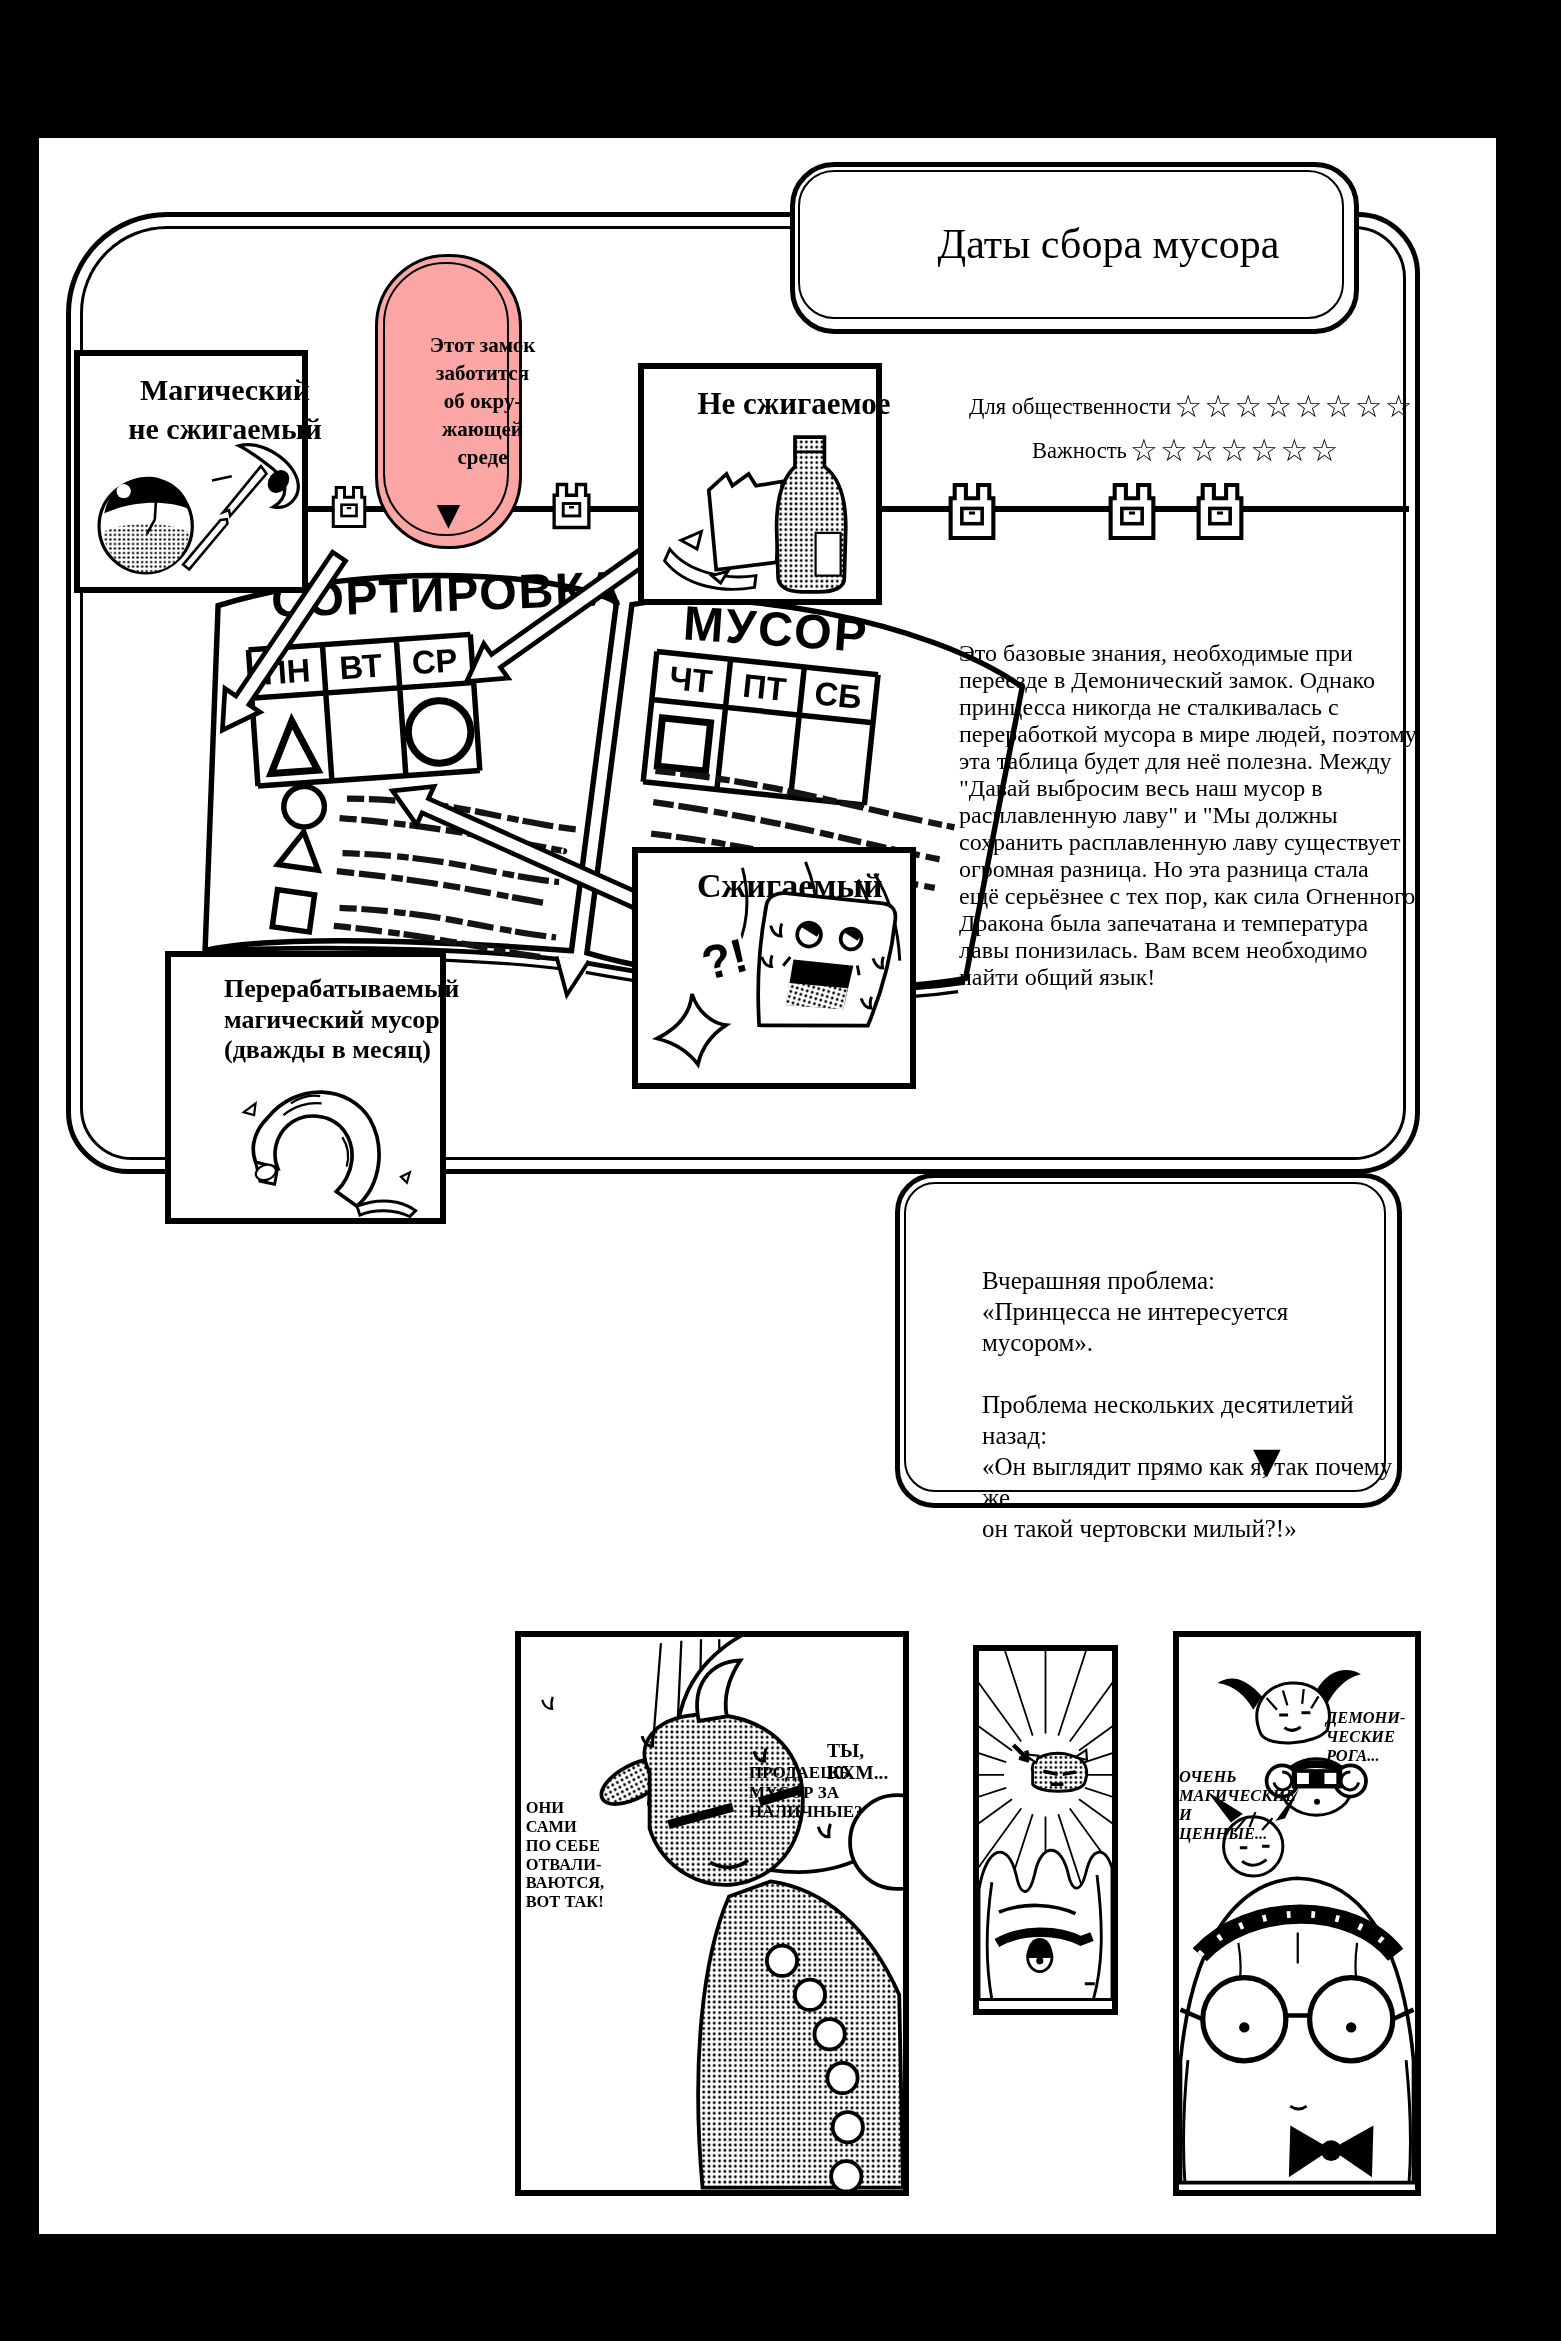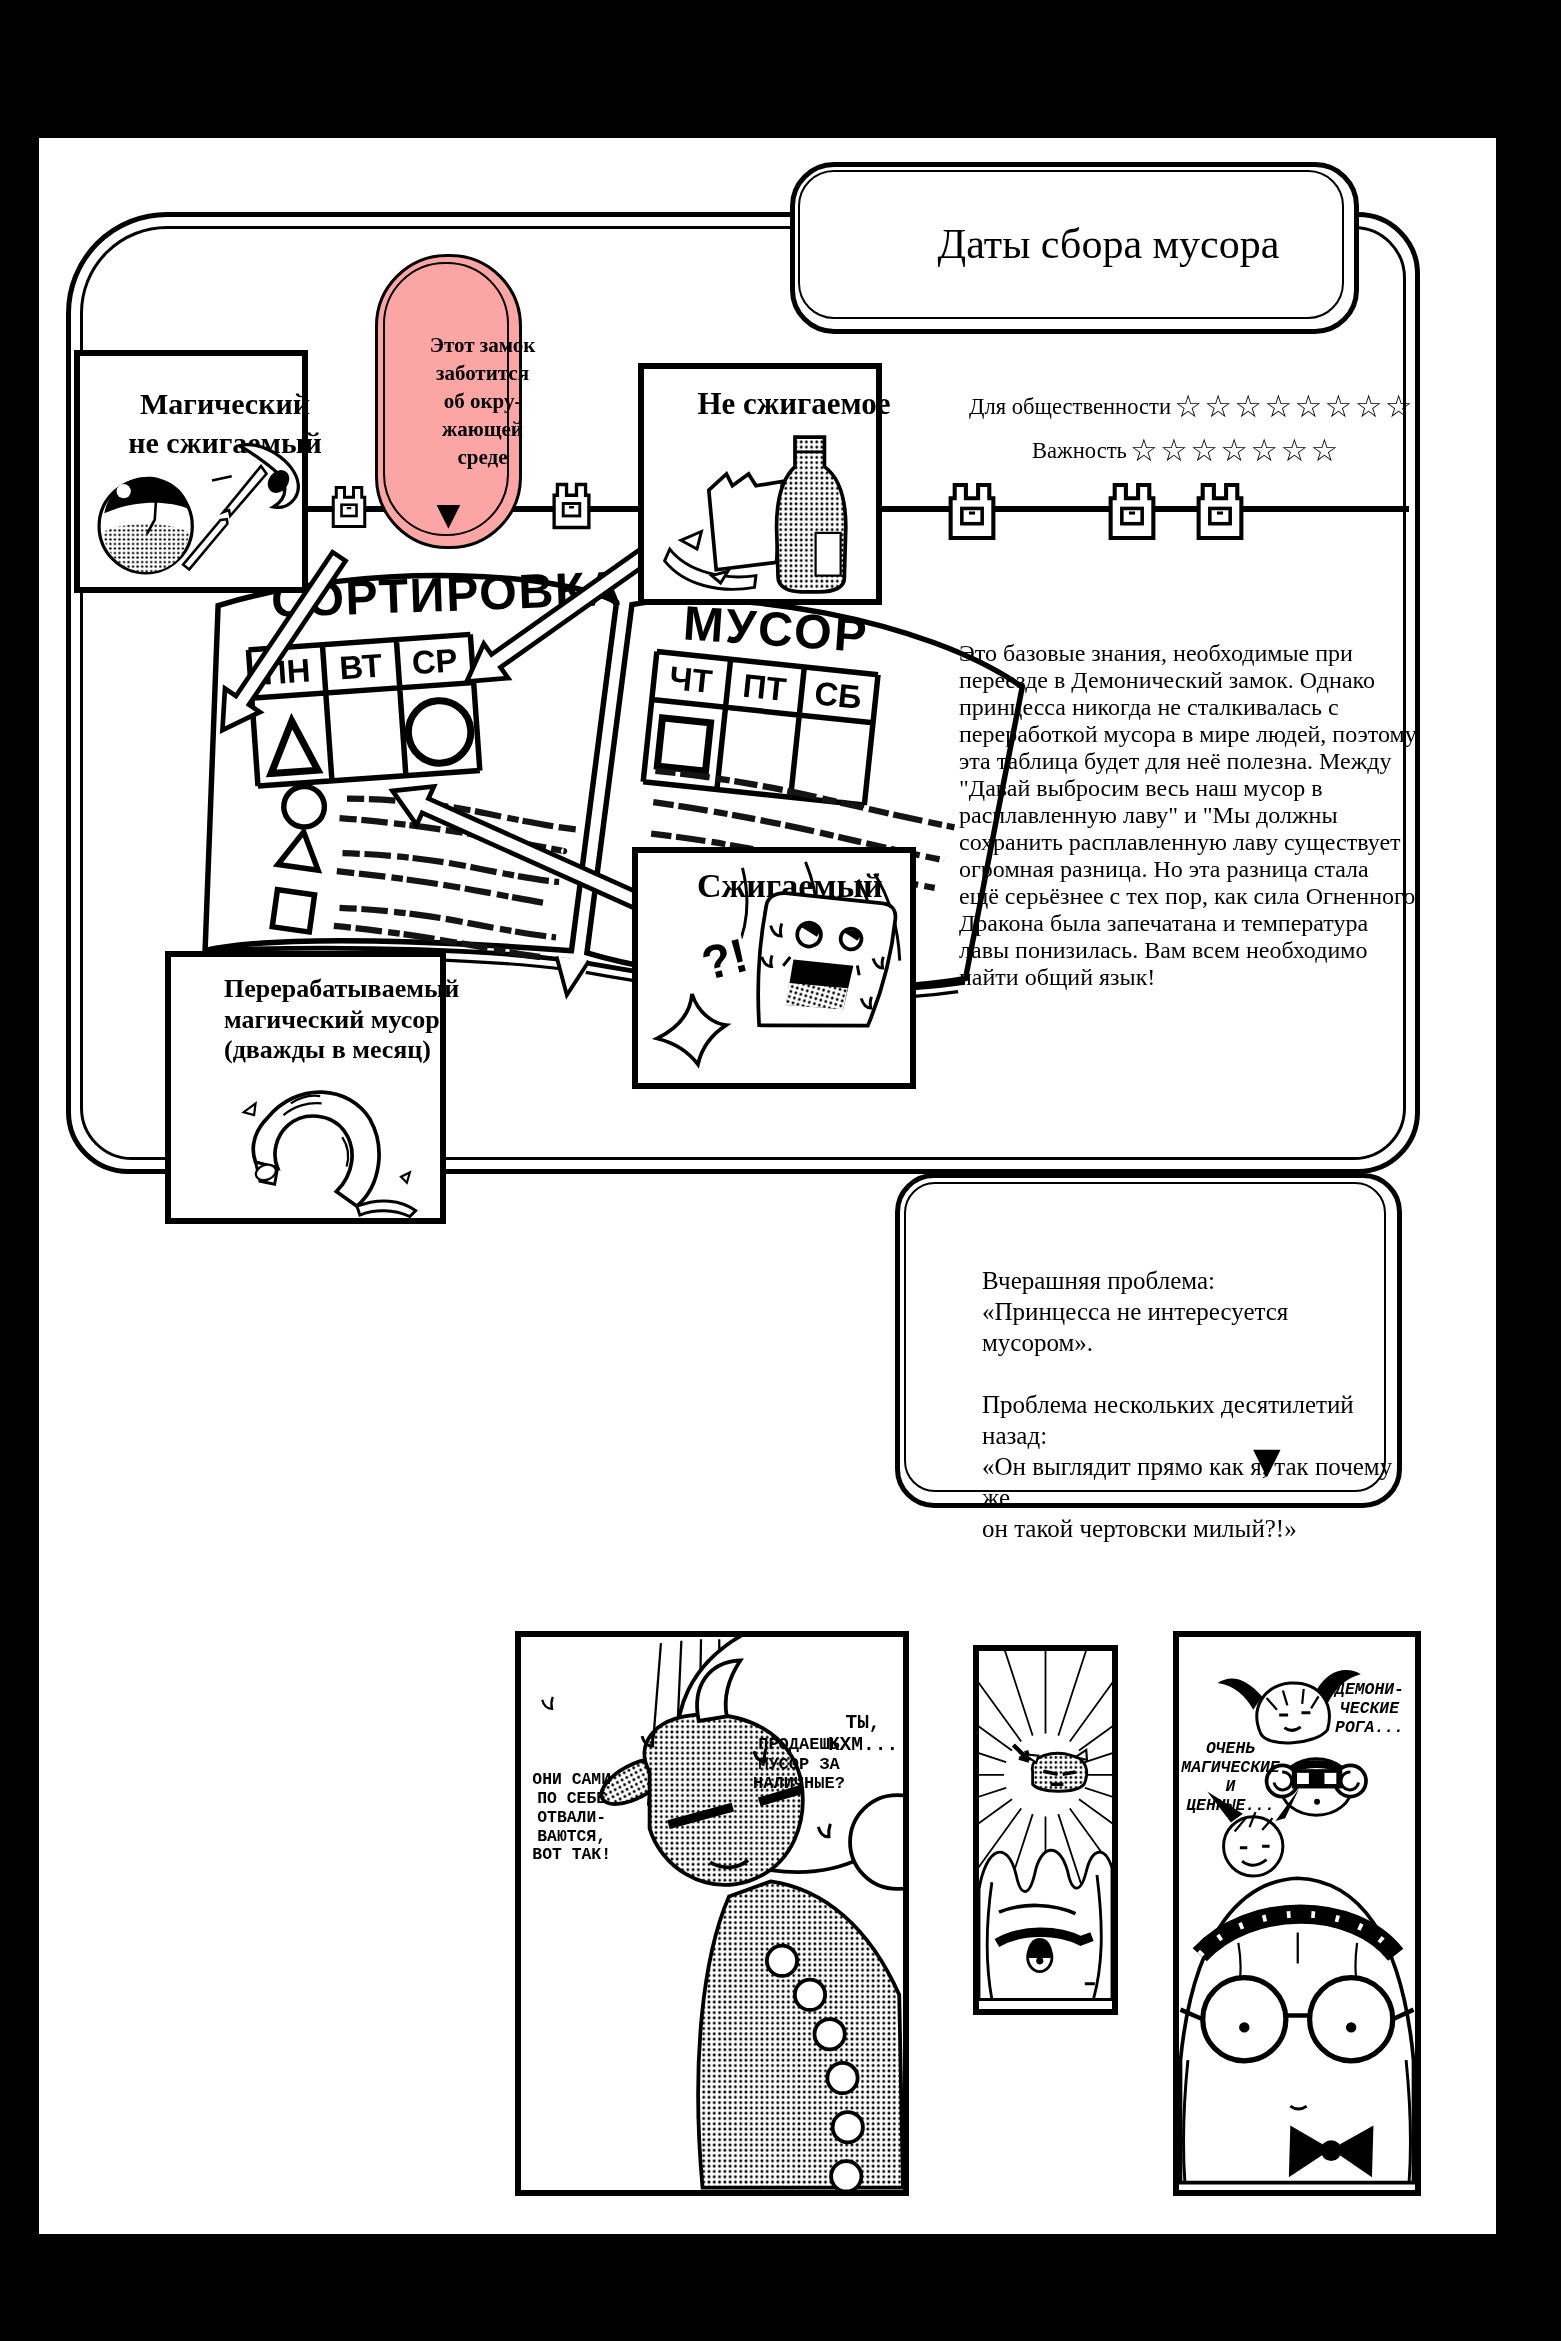--- a/index.html
+++ b/index.html
@@ -10,22 +10,22 @@
   .frame{border:5.5px solid #000;border-radius:101px 62px 62px 62px;}
   .frame-in{border:3.1px solid #000;border-radius:87px 52px 52px 52px;}
   .dbox{background:#fff;border:6.2px solid #000;}
   .rbox{background:#fff;border:5.5px solid #000;border-radius:44px;}
   .rbox-in{border:2.3px solid #000;border-radius:36px;}
   .serif{font-family:"Liberation Serif",serif;padding-left:34px;}
   .pre{white-space:pre-line;}
   .ctr{text-align:center;}
   .b{font-weight:bold;}
   .wire{background:#000;}
-  .mangatxt{font-family:Liberation Mono, monospace;font-weight:bold;line-height:1.15;
-            text-align:center;white-space:pre-line;}
+  .mangatxt{font-family:Liberation Serif, serif;font-weight:bold;line-height:1.15;
+            text-align:left;white-space:pre-line;margin-top:28px;}
   .panel{background:#fff;border:6.2px solid #000;overflow:hidden;}
   svg text{font-family:"Liberation Sans",sans-serif;}
 </style>
 </head>
 <body>
 
 <div id="stage">
 
   <svg width="7.8" height="7.8" style="position:absolute;left:0;top:0" aria-hidden="true" viewBox="0 0 10 10">
     <defs>
@@ -131,21 +131,21 @@
       <path d="M0,0 L46,-27 L46,-10 L300,-10 L300,10 L46,10 L46,27 Z" transform="translate(403,188) rotate(-35.3)" fill="#fff" stroke="#000" stroke-width="6"></path>
       <path d="M0,0 L46,-27 L46,-10 L356,-10 L356,10 L46,10 L46,27 Z" transform="translate(308,328) rotate(24.2)" fill="#fff" stroke="#000" stroke-width="6"></path>
     </svg>
 
     <div class="abs rbox" style="left:751px;top:24px;width:559px;height:162px;">
       <div class="abs rbox-in" style="left:3.1px;top:3.1px;width:542px;height:145px;"></div>
       <div class="abs serif ctr" style="left:0;top:53px;width:100%;font-size:42px;">Даты сбора мусора</div>
     </div>
 
     <div class="abs dbox" style="left:35px;top:212px;width:222px;height:231px;">
-      <div class="abs serif b ctr pre" style="left:0;top:28px;width:100%;font-size:30px;line-height:1.3;">Магический
+      <div class="abs serif b ctr pre" style="left:0;top:14px;width:100%;font-size:30px;line-height:1.3;">Магический
 не сжигаемый</div>
       <svg class="abs" style="left:0;top:86px" width="222" height="145" viewBox="0 0 340 224">
         <circle cx="100" cy="130" r="72" fill="#fff" stroke="#000" stroke-width="5"></circle>
         <path d="M36,110 C44,72 76,50 112,54 C146,60 164,82 168,104 C130,88 78,92 36,110 Z" fill="#000"></path>
         <path d="M33,140 C58,122 144,122 167,140 C162,180 136,200 100,201 C66,200 40,176 33,140 Z" fill="url(#ht)" stroke="none"></path>
         <circle cx="66" cy="76" r="11" fill="#fff"></circle>
         <path d="M118,58 L114,120 L102,142" stroke="#000" stroke-width="4" fill="none"></path>
         <g transform="rotate(38 225 110)">
           <path d="M176,16 C198,-14 260,-18 284,6 C300,22 296,48 276,58 C286,32 270,12 240,12 C214,12 194,12 176,16 Z" fill="#fff" stroke="#000" stroke-width="5"></path>
           <ellipse cx="258" cy="22" rx="15" ry="19" fill="#000"></ellipse>

